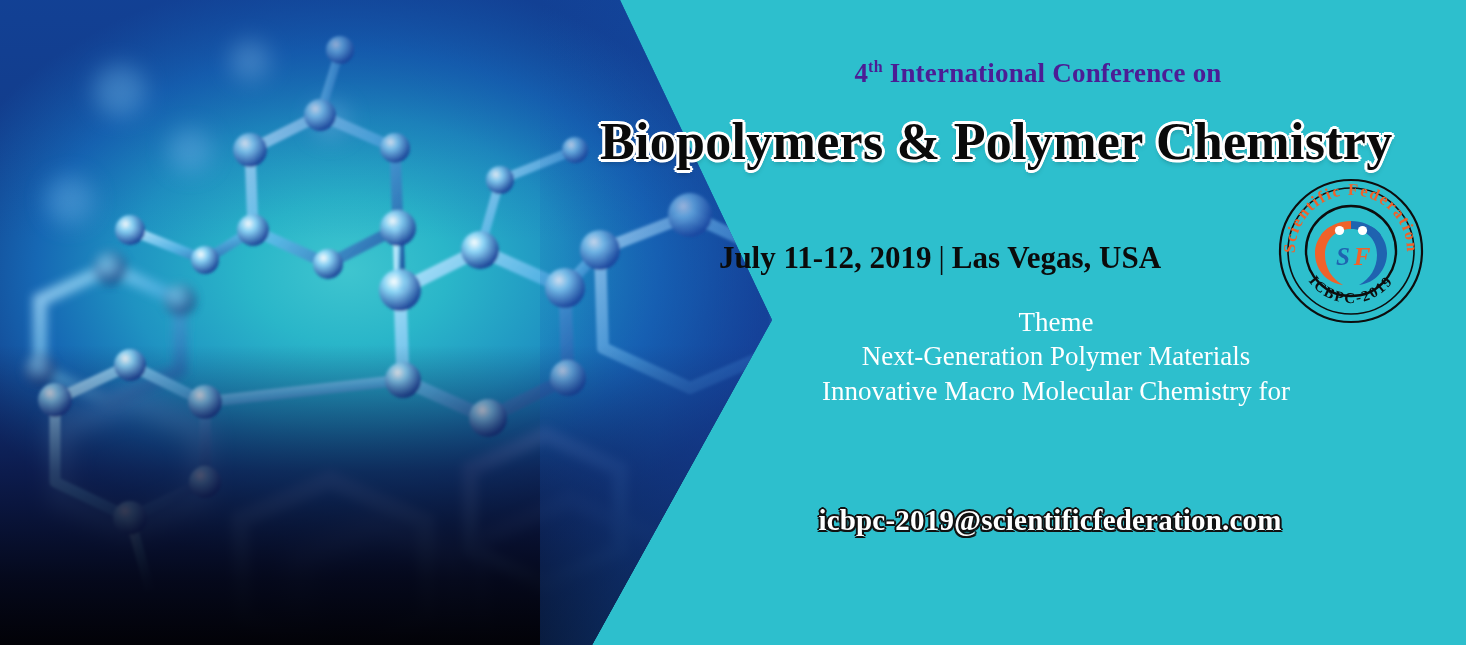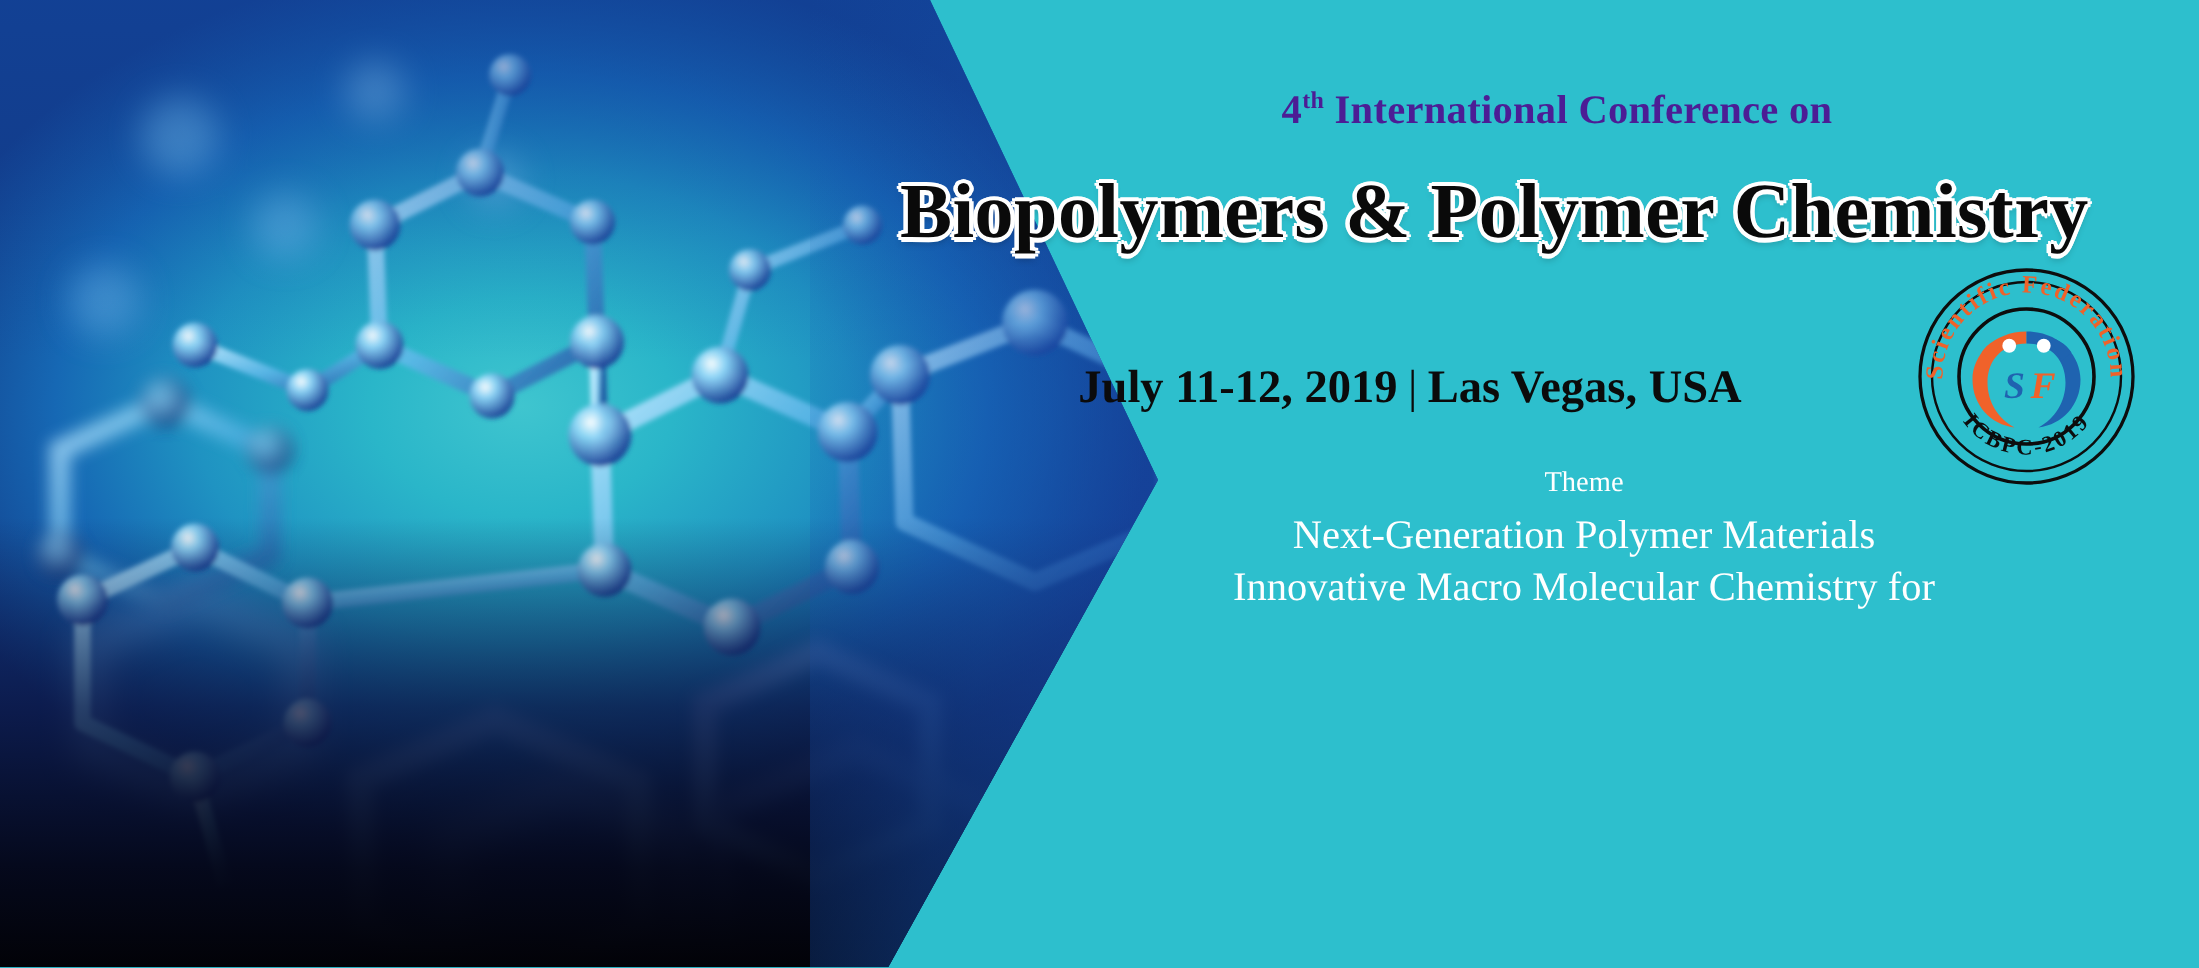--- a/index.html
+++ b/index.html
@@ -70,21 +70,21 @@
     position:absolute;left:560px;top:198px;width:760px;
     text-align:center;
     font-size:31px;font-weight:bold;color:#0b0b0b;margin-top:42px;
   }
   .line-date .sep{font-weight:normal;padding:0 7px;}
 
   .theme-block{
     position:absolute;left:700px;top:305px;width:712px;
     text-align:center;color:#ffffff;
   }
-  .theme-label{font-size:19px;line-height:34px;}
+  .theme-label{font-size:27px;line-height:34px;}
   .theme-text{font-size:27px;line-height:35px;}
 
   .contact-block{
     position:absolute;left:640px;top:503px;width:820px;
     text-align:center;
   }
   .contact-line{
     font-size:29px;font-weight:bold;color:#ffffff;line-height:35px;
     letter-spacing:.2px;
     text-shadow:
@@ -216,20 +216,21 @@
       <span>July 11-12, 2019</span><span class="sep">|</span><span>Las Vegas, USA</span>
     </div>
 
     <div class="theme-block">
       <div class="theme-label">Theme</div>
       <div class="theme-text">Next-Generation Polymer Materials</div>
       <div class="theme-text">Innovative Macro Molecular Chemistry for</div>
     </div>
 
     <div class="contact-block">
+      <div class="contact-line">icbpc-2019@scientificfederation.com</div>
     </div>
 
     <svg id="logo" viewBox="0 0 148 148">
       <defs>
         <path id="arcTop" d="M 18,74 A 56,56 0 0 1 130,74"></path>
         <path id="arcBot" d="M 22,74 A 52,52 0 0 0 126,74"></path>
       </defs>
       <circle cx="74" cy="74" r="71" fill="none" stroke="#0d0d0d" stroke-width="2.2"></circle>
       <circle cx="74" cy="74" r="63" fill="none" stroke="#0d0d0d" stroke-width="1.6"></circle>
       <circle cx="74" cy="74" r="45" fill="none" stroke="#0d0d0d" stroke-width="2.4"></circle>

